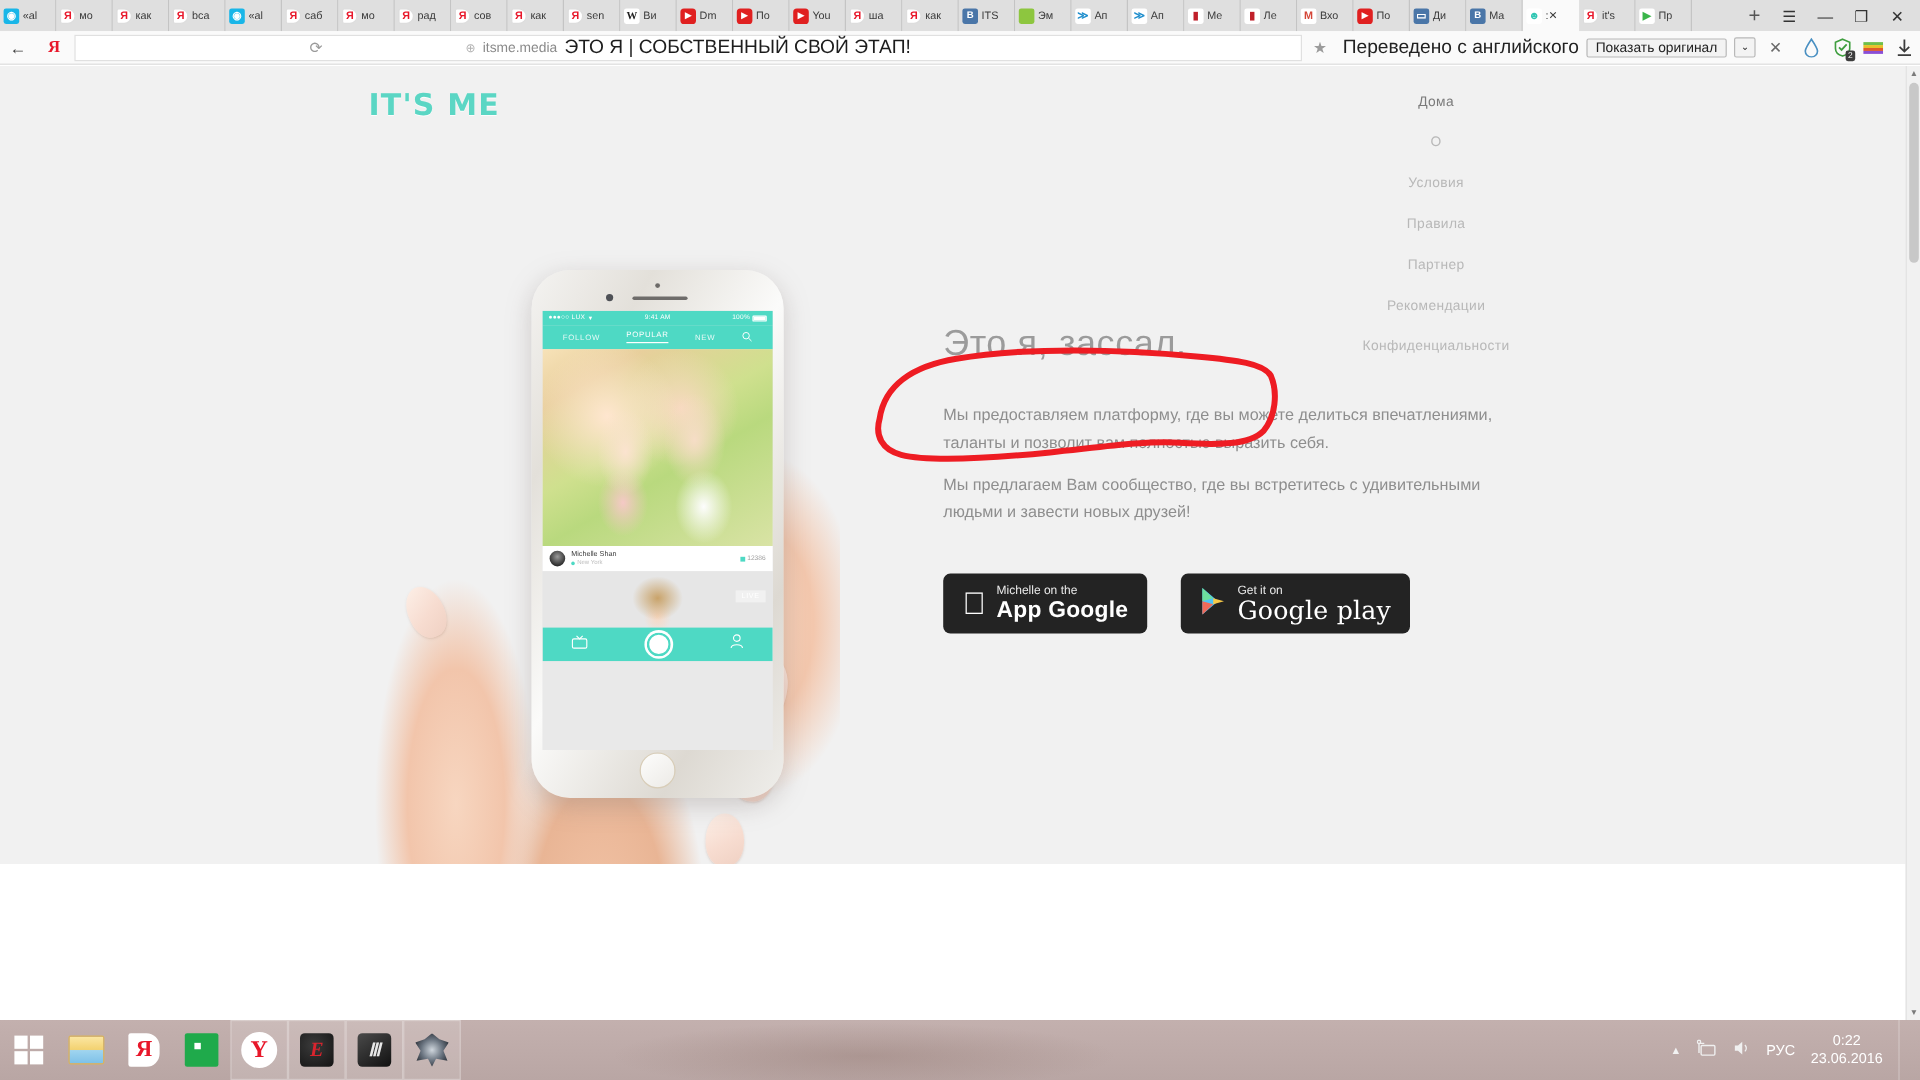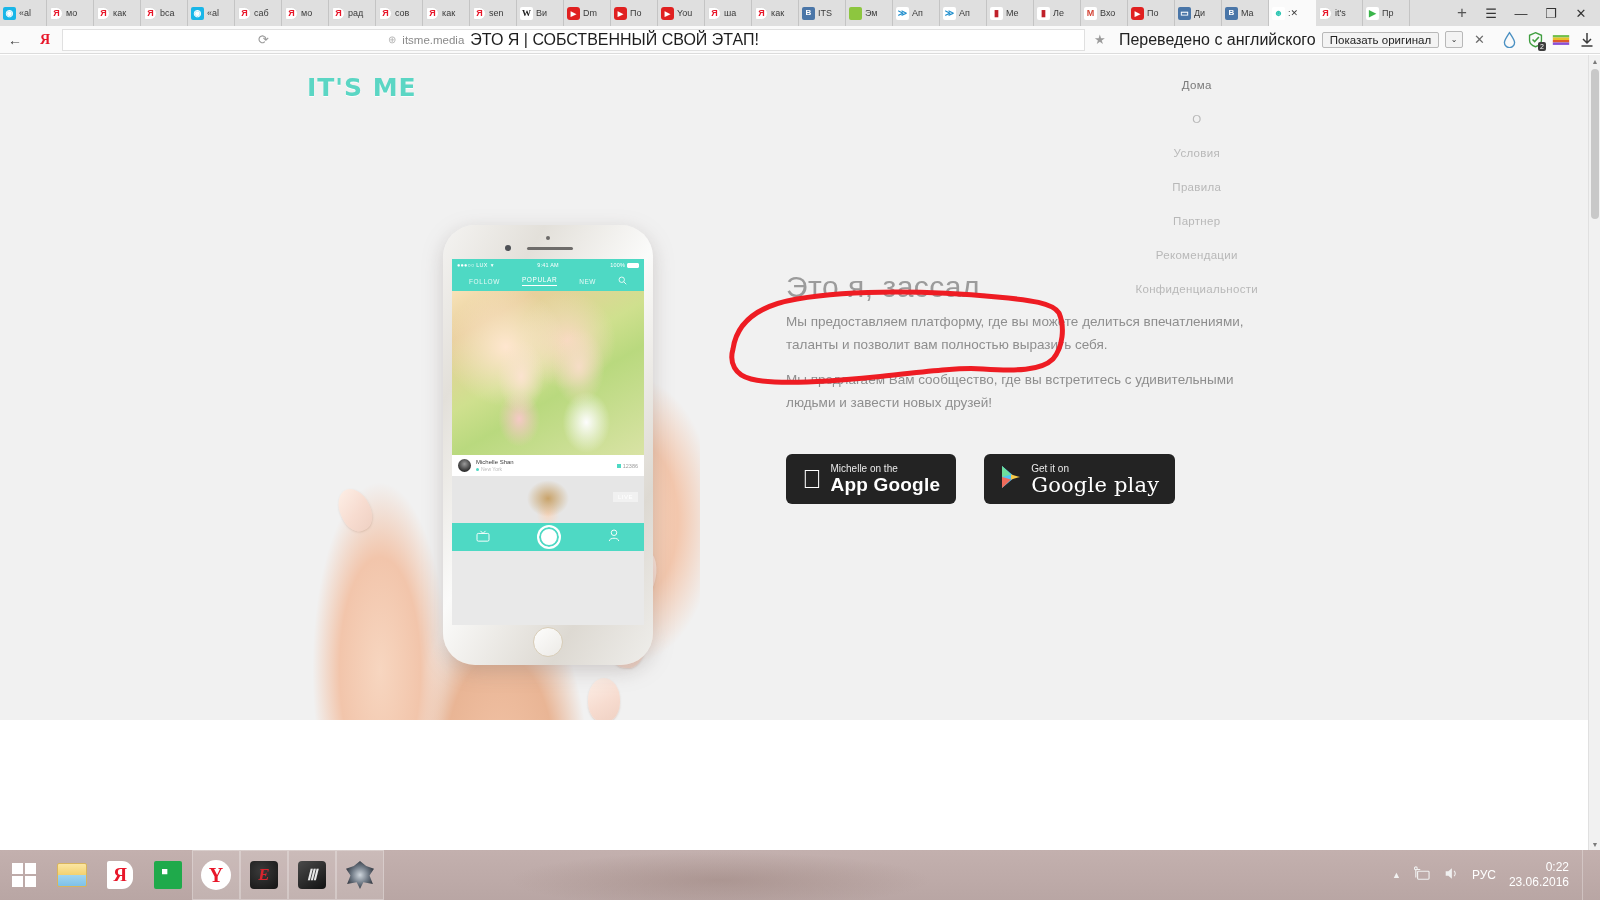--- a/index.html
+++ b/index.html
@@ -205,21 +205,21 @@
   }
   .p-camera {
     width: 24px; height: 24px; border-radius: 50%;
     border: 2px solid rgba(255,255,255,.85); background: #fff;
     box-shadow: 0 0 0 2px #4ed9c4 inset;
   }
 
   
   .hero { position: absolute; left: 786px; top: 215px; width: 470px; }
   .hero-title { font-size: 30px; color: #9b9b9b; font-weight: normal;
-                letter-spacing: .5px; margin-bottom: 6px; }
+                letter-spacing: .5px; margin-bottom: 30px; }
   .hero-p { font-size: 13.5px; color: #8e8e8e; line-height: 23px; }
   .hero-p + .hero-p { margin-top: 12px; }
   .stores { display: flex; gap: 28px; margin-top: 40px; }
   .store-btn {
     background: #232323; border-radius: 6px; height: 50px; display: flex;
     align-items: center; gap: 9px; padding: 0 16px; color: #fff;
   }
   .store-sub { font-size: 10px; line-height: 12px; color: #eaeaea; }
   .store-main { font-size: 19px; font-weight: bold; line-height: 20px; letter-spacing: .2px; }
   .store-main.gp { font-family: "DejaVu Serif", serif; font-weight: normal; font-size: 21px; }
@@ -278,21 +278,21 @@
            background: linear-gradient(145deg,#4a4a4a,#111);
            color: #e8e8e8; font-weight: bold; font-size: 15px; font-style: italic;
            display: flex; align-items: center; justify-content: center; }
   .witcher { width: 28px; height: 28px;
              background: radial-gradient(circle at 50% 50%, #cfd6dd 0%, #6a7480 45%, #2b3038 80%);
              clip-path: polygon(50% 0,72% 18%,100% 28%,84% 52%,96% 82%,62% 76%,50% 100%,38% 76%,4% 82%,16% 52%,0 28%,28% 18%); }
   .tray { margin-left: auto; display: flex; align-items: center; gap: 13px;
           padding-right: 10px; color: #fff; }
   .tray-ico { font-size: 14px; color: #f2f2f2; }
   .tray-lang { font-size: 12px; color: #fff; }
-  .tray-clock { text-align: right; line-height: 15px; font-size: 12px; color: #fff; }
+  .tray-clock { text-align: center; line-height: 15px; font-size: 12px; color: #fff; }
   .showdesk { width: 8px; height: 50px; border-left: 1px solid rgba(255,255,255,.3); }
 </style>
 </head>
 <body>
 
 <div id="screen">
 
   <div class="tabstrip">
     <div class="tab">
         <span class="favicon fav-eye">◉</span>

